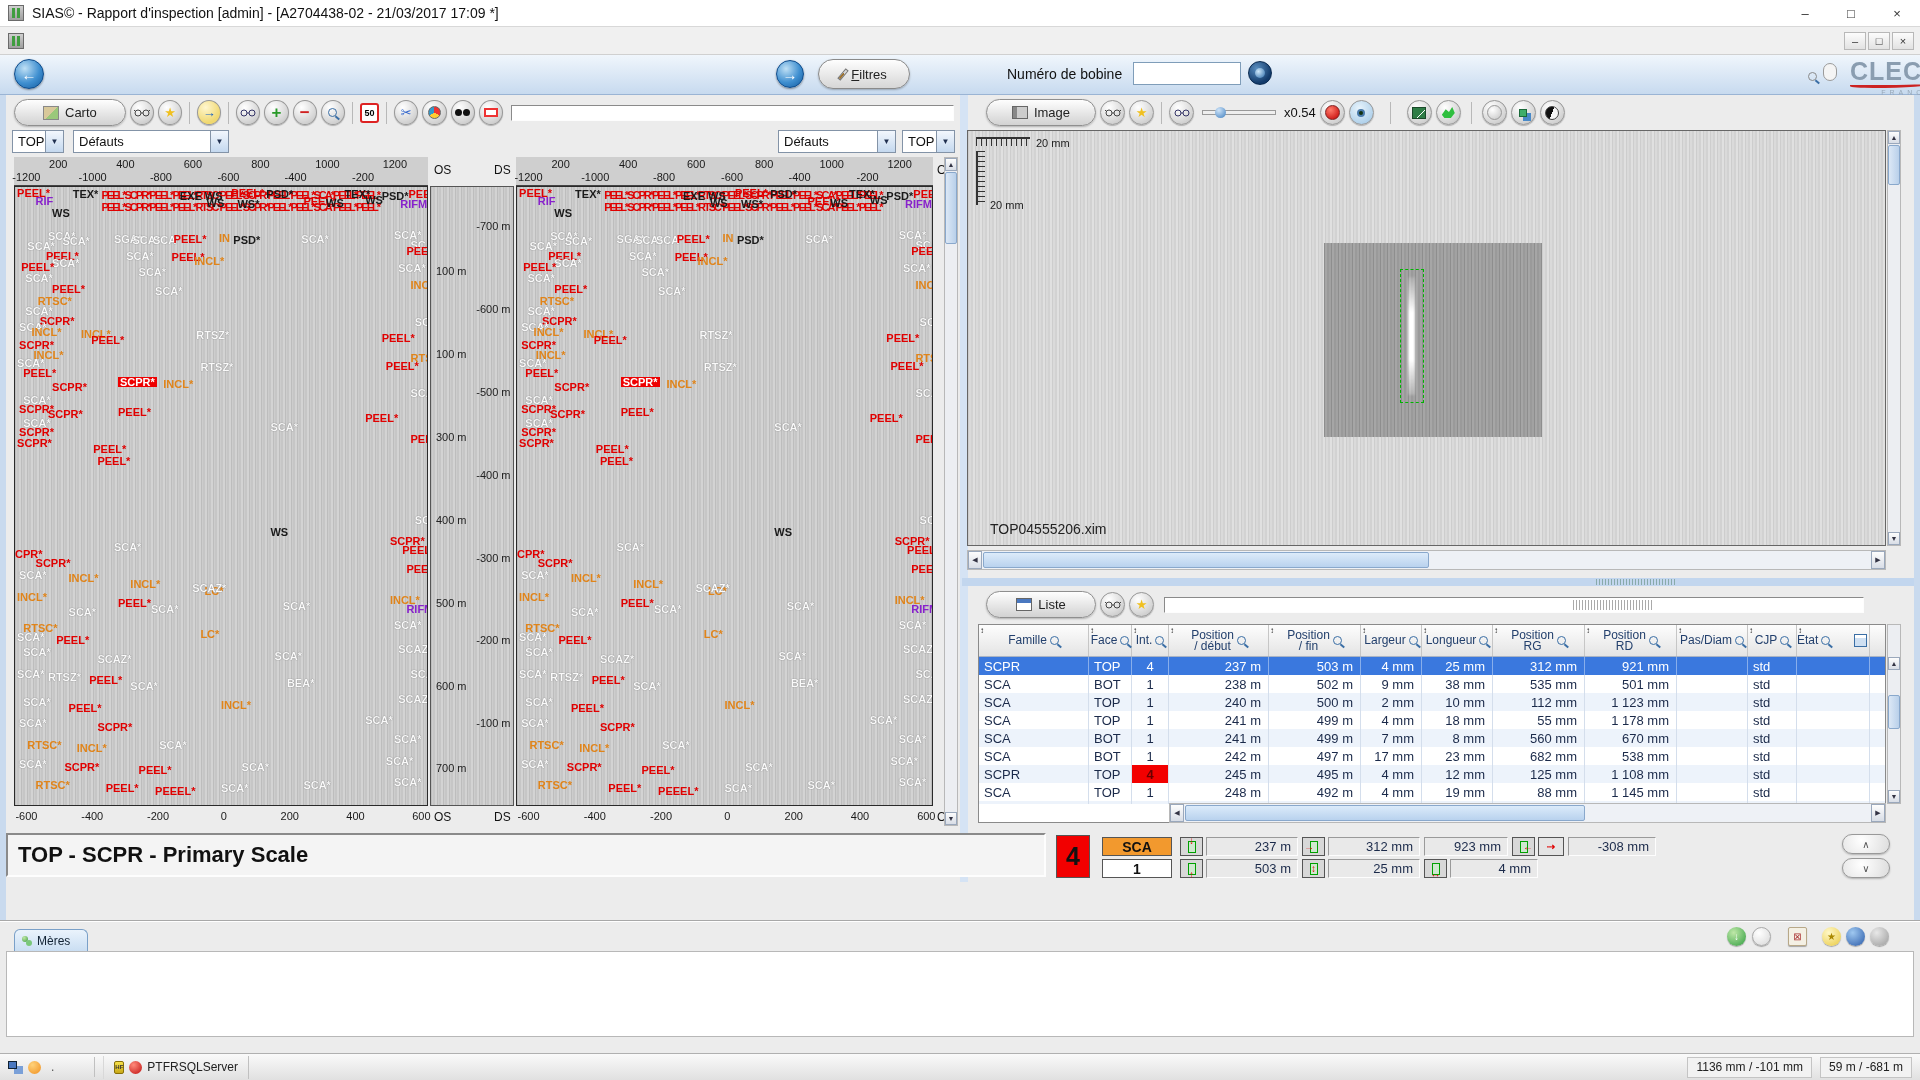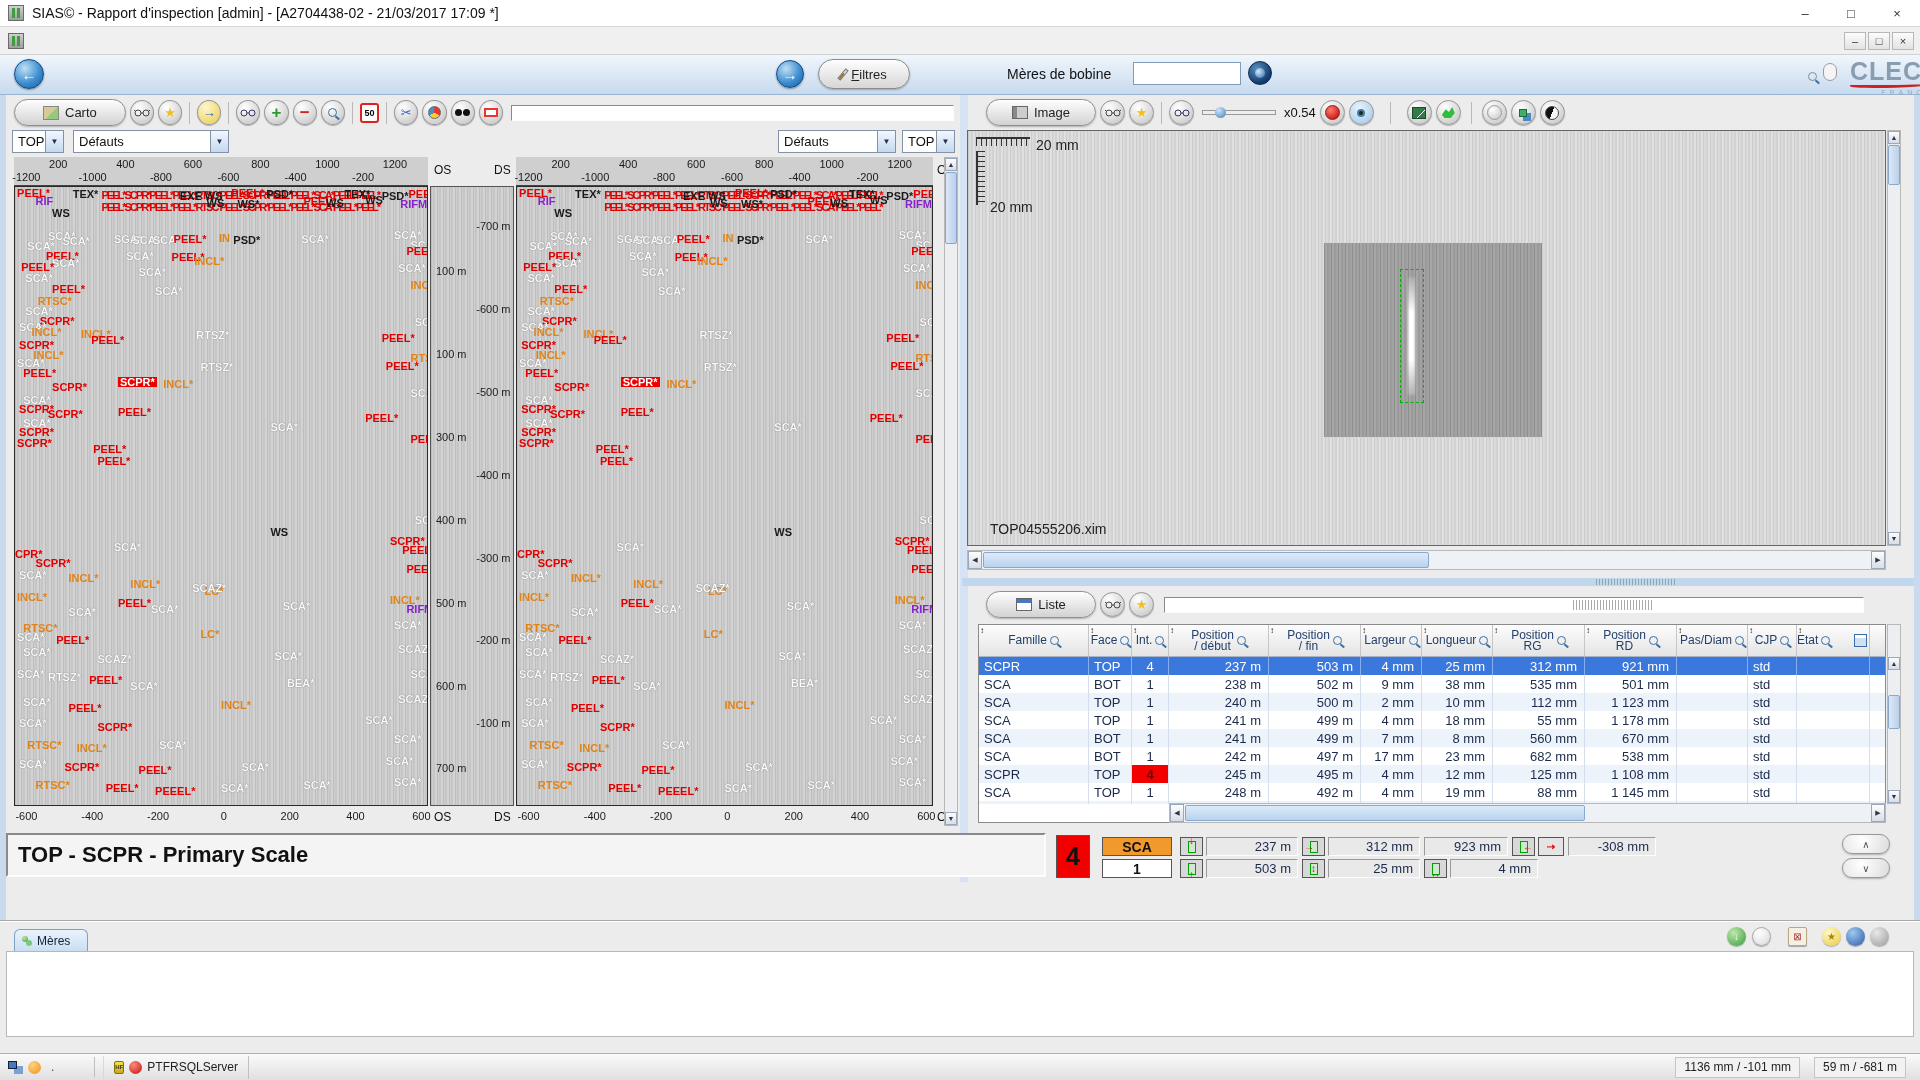--- a/index.html
+++ b/index.html
@@ -78,21 +78,21 @@
   .status-box { position:absolute; left:6px; top:833px; width:1040px; height:44px; border:2px solid; border-color:#8a8a8a #fdfdfd #fdfdfd #8a8a8a; background:#f4f4f4; display:flex; align-items:center; padding-left:10px; font-size:22px; font-weight:bold; color:#111; }
 
   
   .rtoolbar { position:absolute; left:986px; top:97px; width:925px; height:31px; display:flex; align-items:center; gap:4px; }
   .img-area { position:absolute; left:967px; top:130px; width:919px; height:416px; border:1px solid #666; background: repeating-linear-gradient(90deg,#cdcdcd 0 1px,#dadada 1px 3px,#d2d2d2 3px 5px,#e0e0e0 5px 7px); }
   .img-dark { position:absolute; left:356px; top:112px; width:218px; height:194px; background: repeating-linear-gradient(90deg,#8e8e8e 0 1px,#a6a6a6 1px 3px,#9a9a9a 3px 5px,#a2a2a2 5px 7px); }
   .streak { position:absolute; left:84px; top:34px; width:7px; height:118px; background:linear-gradient(180deg,rgba(255,255,255,.15),#fff 30% 70%,rgba(255,255,255,.2)); filter:blur(1px); }
   .gbox { position:absolute; left:76px; top:26px; width:24px; height:134px; border:1px dashed #00b400; }
   .ruler-h { position:absolute; left:8px; top:6px; width:54px; height:9px; border-top:2px solid #333; background:repeating-linear-gradient(90deg,#333 0 1px,transparent 1px 5px); }
   .ruler-v { position:absolute; left:8px; top:20px; width:9px; height:54px; border-left:2px solid #333; background:repeating-linear-gradient(180deg,#333 0 1px,transparent 1px 5px); }
-  .ruler-txt { position:absolute; font-size:14px; color:#222; }
+  .ruler-txt { position:absolute; font-size:11px; color:#222; }
   .filename { position:absolute; left:22px; bottom:8px; font-size:14px; color:#222; }
   .hscroll { position:absolute; height:20px; background:#eef1f6; border:1px solid #b8b8b8; }
   .harrow { position:absolute; top:0; width:14px; height:18px; background:linear-gradient(#fdfdfd,#d8dde6); border:1px solid #9aa8bc; font-size:7px; color:#334; display:flex; align-items:center; justify-content:center; }
   .hthumb { position:absolute; top:1px; height:16px; background:linear-gradient(#dcebfa,#b9d2ee); border:1px solid #89a8cc; border-radius:2px; }
   .splitter { position:absolute; left:962px; top:578px; width:952px; height:8px; background:#c2d6ee; }
   .grip { position:absolute; left:634px; top:1px; width:80px; height:6px; background:repeating-linear-gradient(90deg,#8aa 0 1px,transparent 1px 3px); }
 
   
   .tablewrap { position:absolute; left:978px; top:624px; width:908px; height:199px; border:1px solid #8a8a8a; background:#fff; }
   .thead { display:flex; height:32px; background:linear-gradient(#fdfdfd,#e4e4e4); border-bottom:1px solid #aab4c4; }
@@ -116,21 +116,21 @@
   .navoval { position:absolute; width:48px; height:20px; border:1px solid #999; border-radius:11px; background:radial-gradient(circle at 40% 30%, #fff, #dcdcdc); display:flex; align-items:center; justify-content:center; font-size:10px; color:#555; box-shadow:0 1px 2px rgba(0,0,0,.25); }
 
   
   .meres-sep { position:absolute; left:0px; top:920px; width:1920px; height:2px; background:#a8a8a8; border-bottom:1px solid #fff; }
   .meres-tab { position:absolute; left:14px; top:929px; width:74px; height:23px; border:1px solid #7aa0c8; border-bottom:none; border-radius:6px 6px 0 0; background:linear-gradient(#eaf3fc,#c8ddf2); display:flex; align-items:center; gap:5px; padding-left:7px; font-size:12px; color:#123; }
   .gdots { width:10px; height:10px; position:relative; }
   .gdots::before { content:""; position:absolute; width:6px; height:6px; border-radius:50%; background:radial-gradient(circle at 35% 30%, #bfe8a8, #3f9d3f); left:0; top:0; box-shadow:4px 4px 0 #7ac87a; }
   .meres-area { position:absolute; left:6px; top:951px; width:1908px; height:86px; background:#fff; border:1px solid #b8b8b8; }
   .mi-ic { position:absolute; top:927px; width:19px; height:19px; border-radius:50%; display:flex; align-items:center; justify-content:center; font-size:10px; box-shadow:0 1px 1px rgba(0,0,0,.3); }
   .taskbar { position:absolute; left:0; top:1053px; width:1920px; height:27px; background:linear-gradient(#fafafa,#e0e0e0); border-top:1px solid #b0b0b0; display:flex; align-items:center; font-size:12px; color:#222; }
-  .tray-cell { height:21px; border:1px solid #c4c4c4; background:#f2f2f2; display:flex; align-items:center; padding:0 8px; margin-right:14px;text-align:center; }
+  .tray-cell { height:21px; border:1px solid #c4c4c4; background:#f2f2f2; display:flex; align-items:center; padding:0 8px; margin-right:8px;text-align:center; }
   .net-icon { width:14px; height:12px; position:relative; margin:0 6px 0 8px; }
   .net-icon::before { content:""; position:absolute; width:7px; height:6px; background:#4a78c0; border:1px solid #123; left:0; top:0; box-shadow:6px 5px 0 #7aa0d8; }
   .ball { width:13px; height:13px; border-radius:50%; }
 
   
   .strip { position:absolute; background:#c9daee; }
 </style>
 </head>
 <body>
 
@@ -153,21 +153,21 @@
   </div>
 </div>
 
 <div class="headerbar">
   <div class="nav-circle" style="left:14px; top:4px;">←</div>
   <div class="nav-circle" style="left:776px; top:5px; width:28px; height:28px;">→</div>
   <div class="filtres-btn">
     <span class="brush"></span>
     <span><span class="fletter">F</span><span>iltres</span></span>
   </div>
-  <div class="coil-label">Mères de bobine</div>
+  <div class="coil-label">Numéro de bobine</div>
   <input class="coil-input" value="" style="">
   <div class="cam-icon"></div>
   <div class="hdr-search">
     <span class="mag" style="border-color:#8a8a8a;"></span>
     <span style="display:inline-block;width:14px;height:18px;border:1px solid #9a9a9a;border-radius:7px;background:#f4f4f4;margin-left:2px;"></span>
   </div>
   <div class="logo">
     <div class="logo-main">CLECIM</div>
     <div class="logo-swoosh"></div>
     <div class="logo-sub">FRANCE</div>

